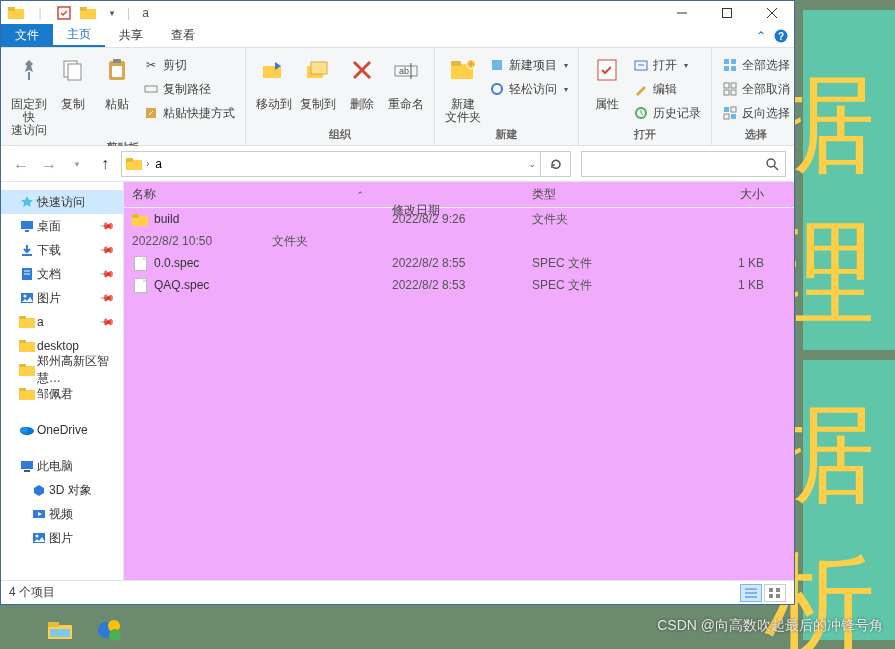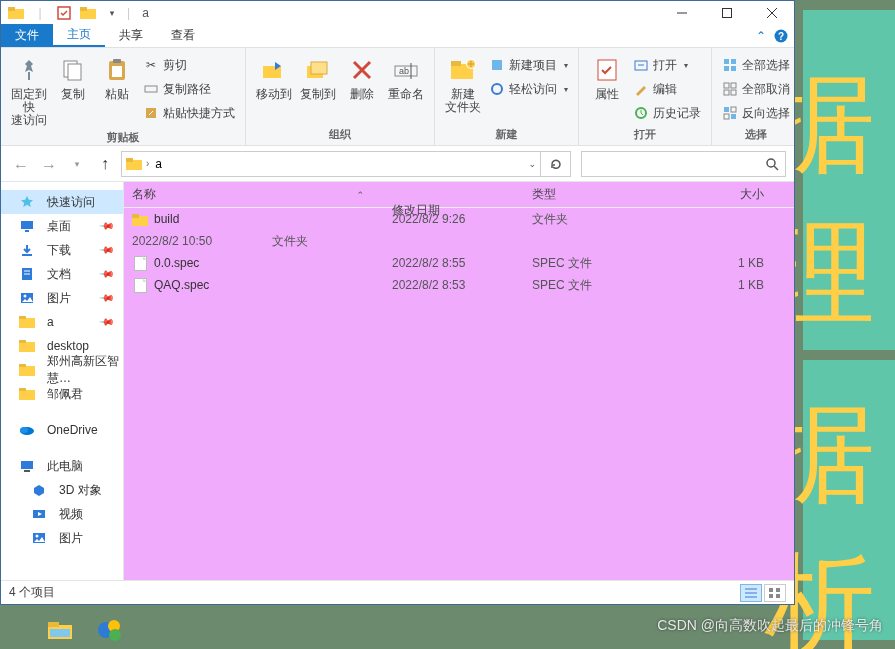--- a/index.html
+++ b/index.html
@@ -20,41 +20,41 @@
 .menutabs .tab-file { background: #1979ca; color: #fff; padding: 0 14px; display: flex; align-items: center; }
 .menutabs .tab { padding: 0 14px; display: flex; align-items: center; color: #333; }
 .menutabs .tab.active { border-bottom: 2px solid #1979ca; color: #1979ca; }
 .menutabs .right { margin-left: auto; display: flex; align-items: center; padding-right: 6px; gap: 8px; }
 
 
 .ribbon { height: 98px; background: #f5f6f7; border-bottom: 1px solid #e1e1e1; display: flex; font-size: 12px; color: #444; }
 .ribbon-group { border-right: 1px solid #e1e1e1; display: flex; flex-direction: column; padding: 2px 6px 0 6px; }
 .ribbon-group-body { flex: 1; display: flex; align-items: flex-start; }
 .ribbon-group-label { text-align: center; font-size: 11px; color: #666; padding: 2px 0 3px 0; font-weight: bold; }
-.rb-bigbtn { display: flex; flex-direction: column; align-items: center; width: 44px; padding-top: 4px; gap: 2px; text-align: center; line-height: 1.1; }
+.rb-bigbtn { display: flex; flex-direction: column; align-items: center; width: 44px; padding-top: 4px; gap: 12px; text-align: center; line-height: 1.1; }
 .rb-bigbtn .bigicon { width: 32px; height: 32px; display: flex; align-items: center; justify-content: center; }
 .rb-stack { display: flex; flex-direction: column; gap: 2px; padding-top: 4px; }
 .rb-small { display: flex; align-items: center; gap: 4px; height: 22px; padding: 0 4px; white-space: nowrap; }
 .rb-small .smicon { width: 16px; height: 16px; display: flex; align-items: center; justify-content: center; }
 
 
 .navbar { height: 36px; display: flex; align-items: center; padding: 4px 8px; gap: 4px; background: #fff; border-bottom: 1px solid #e5e5e5; }
 .nav-btn { width: 24px; height: 24px; display: flex; align-items: center; justify-content: center; color: #999; }
 .nav-btn.enabled { color: #333; }
 .addressbar { flex: 1; height: 26px; border: 1px solid #ccc; display: flex; align-items: center; padding: 0 4px; font-size: 12px; gap: 4px; }
 .addressbar .seg { padding: 0 2px; }
 .addressbar .chev { color: #666; font-size: 10px; }
 .addr-refresh { width: 30px; height: 26px; border: 1px solid #ccc; border-left: none; display: flex; align-items: center; justify-content: center; }
 .searchbox { width: 205px; height: 26px; border: 1px solid #ccc; display: flex; align-items: center; padding: 0 6px; font-size: 12px; color: #888; margin-left: 6px;}
 .searchbox .sicon { margin-left: auto; color: #555; }
 
 
 .body-split { flex: 1; display: flex; min-height: 0; }
 .sidebar { width: 162px; border-right: 1px solid #e5e5e5; overflow-y: auto; font-size: 12px; padding-top: 8px; background: #fff; }
-.sb-item { display: flex; align-items: center; height: 24px; padding-left: 18px; gap: 12px; color: #333; position: relative; }
+.sb-item { display: flex; align-items: center; height: 24px; padding-left: 18px; gap: 2px; color: #333; position: relative; }
 .sb-item.sel { background: #cde8ff; }
 .sb-item .pin { position: absolute; right: 10px; color: #7a7a7a; font-size: 10px; transform: rotate(45deg); }
 .sb-item .sbicon { width: 16px; height: 16px; display: flex; align-items: center; justify-content: center; }
 .sb-spacer { height: 12px; }
 
 .filepane { flex: 1; display: flex; flex-direction: column; background: #f0abfc; }
 .columns { display: flex; height: 26px; border-bottom: 1px solid #eee; font-size: 12px; color: #444; align-items: center; }
 .columns > div { padding-left: 8px; }
 .col-name { width: 260px; display: flex; align-items: center; gap: 6px;}
 .col-date { width: 140px; margin-top: 31px; }

